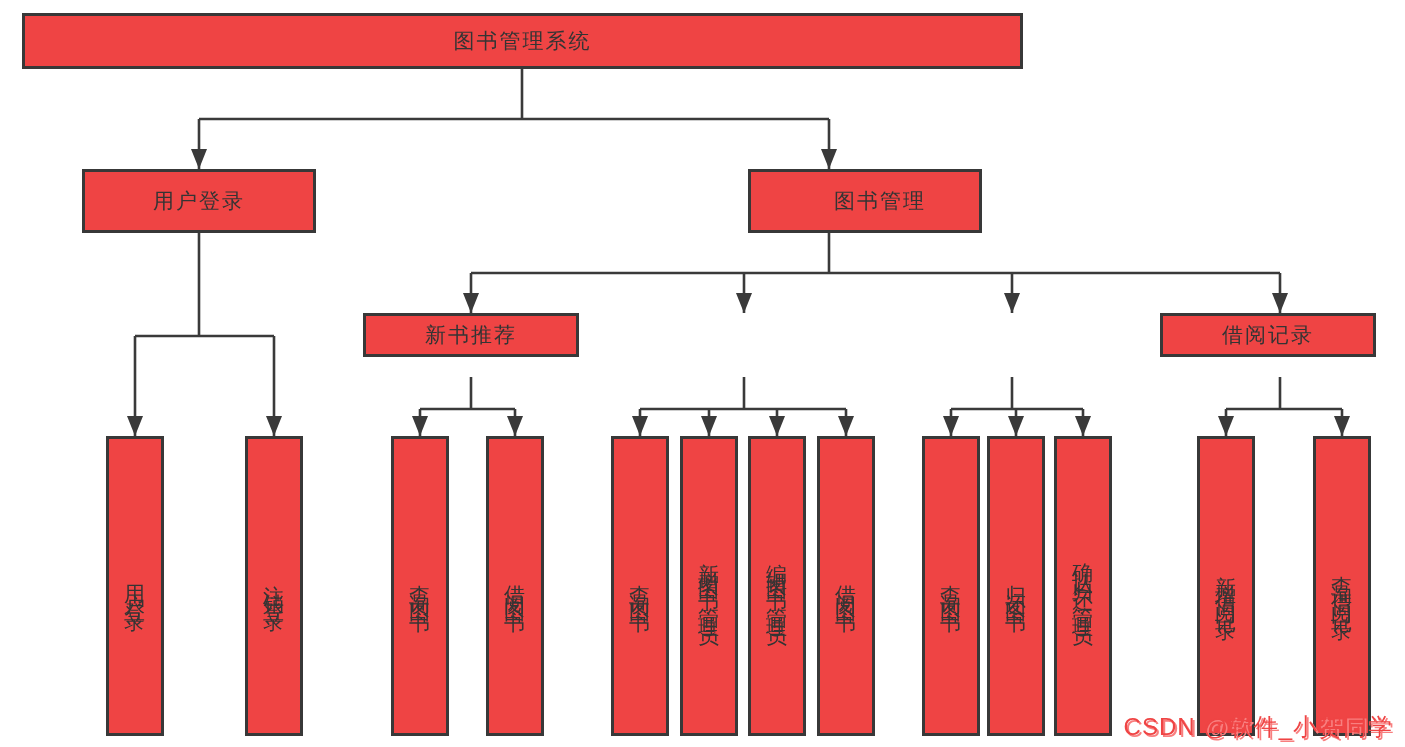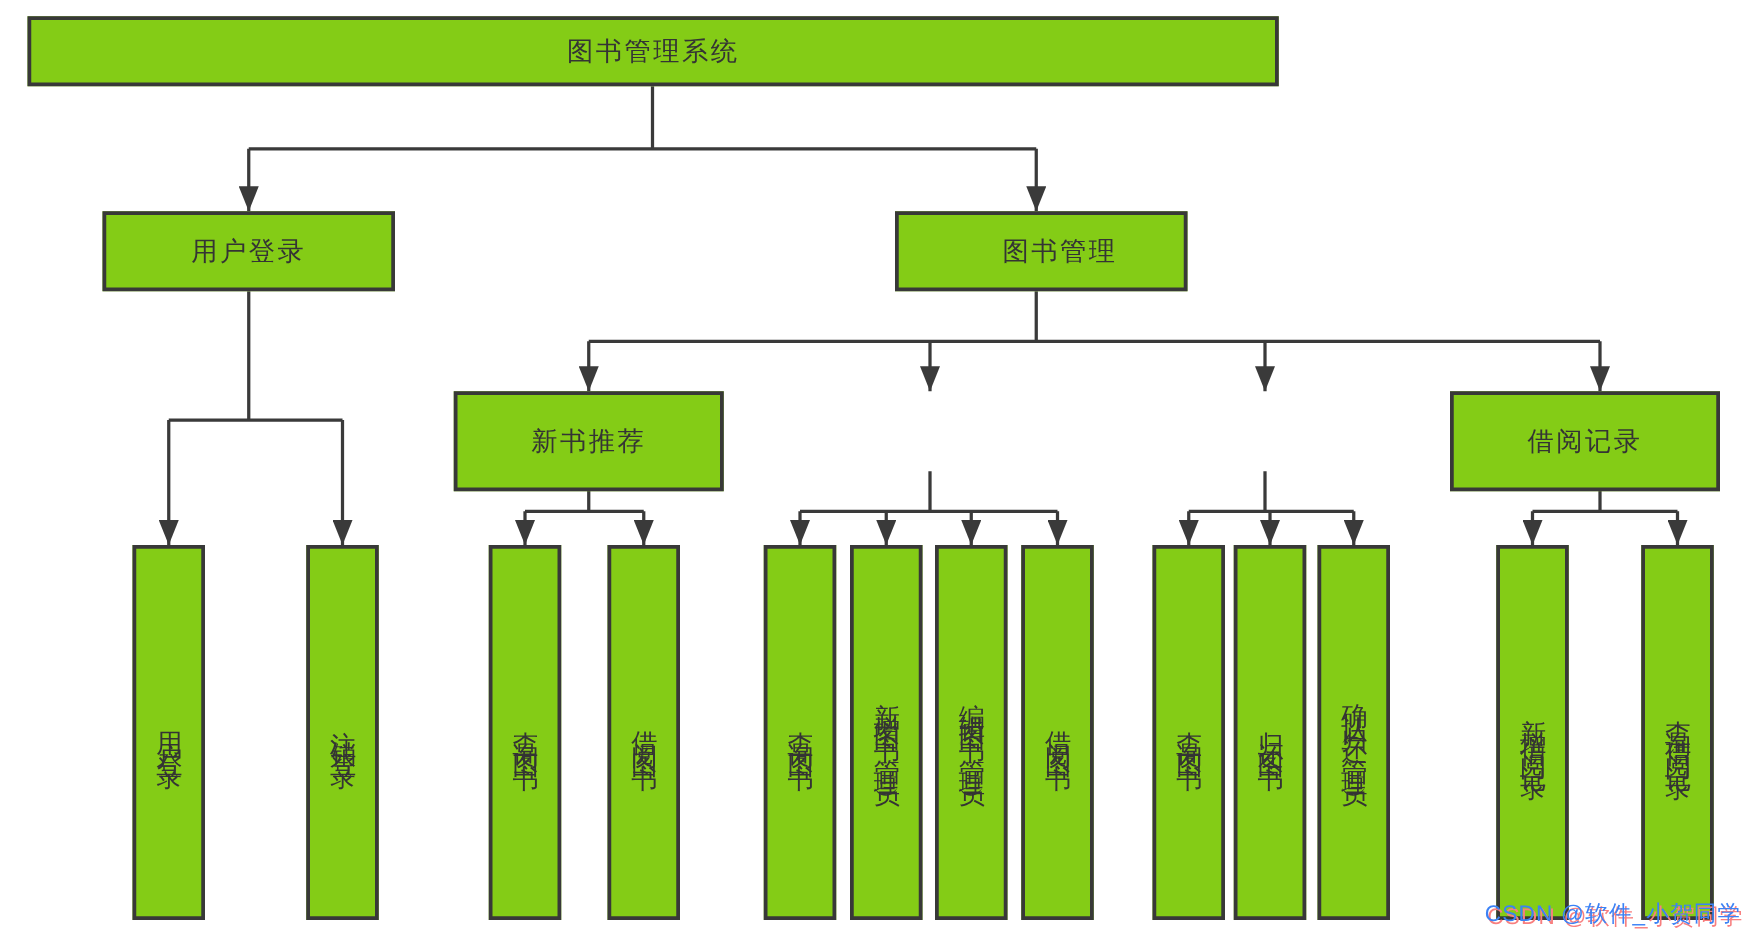--- a/index.html
+++ b/index.html
@@ -23,53 +23,53 @@
     height: 747px;
   }
   .connectors path {
     stroke: #3a3a3a;
     stroke-width: 2.6;
     fill: none;
   }
   .box {
     position: absolute;
     box-sizing: border-box;
-    background: #84cc16;
+    background: #ef4444;
     border: 3px solid #383838;
     color: #343434;
     display: flex;
     align-items: center;
     justify-content: center;
     text-align: left;
   }
   .h-label {
     font-size: 21px;
     letter-spacing: 2px;
     white-space: nowrap;
   }
   .root-box  { left: 22px;  top: 13px;  width: 1001px; height: 56px; }
   .l2-box    { height: 64px; top: 169px; width: 234px; }
-  .l3-box    { height: 80px; top: 313px; width: 216px; }
+  .l3-box    { height: 44px; top: 313px; width: 216px; }
   .leaf-box {
     top: 436px;
     width: 58px;
     height: 300px;
     writing-mode: vertical-rl;
     text-orientation: mixed;
     font-size: 21px;
     letter-spacing: 9px;
     line-height: 1;
   }
   .watermark {
     position: absolute;
     right: 12px;
     bottom: 4px;
-    font-size: 18px;
+    font-size: 24px;
     letter-spacing: 1px;
-    color: #3b82f6;
+    color: #ef4444;
     text-shadow: 2px 2px 0 #f87f7f;
     white-space: nowrap;
   }
 </style>
 </head>
 <body>
 
 <div class="canvas">
 
   <svg class="connectors" viewBox="0 0 1405 747" xmlns="http://www.w3.org/2000/svg">
@@ -109,21 +109,21 @@
     <path d="M1083,409 V436" marker-end="url(#arw)"></path>
 
     <path d="M1280,377 V409 M1226,409 H1342"></path>
     <path d="M1226,409 V436" marker-end="url(#arw)"></path>
     <path d="M1342,409 V436" marker-end="url(#arw)"></path>
   </svg>
 
   <div class="box root-box h-label">图书管理系统</div>
 
   <div class="box l2-box h-label" style="left:82px;">用户登录</div>
-  <div class="box l2-box h-label" style="left:716px;padding-left:30px;">图书管理</div>
+  <div class="box l2-box h-label" style="left:748px;padding-left:30px;">图书管理</div>
 
   <div class="box l3-box h-label" style="left:363px;">新书推荐</div>
   <div class="box l3-box h-label" style="left:1160px;">借阅记录</div>
 
   <div class="box leaf-box" style="left:106px;">用户登录</div>
   <div class="box leaf-box" style="left:245px;">注销登录</div>
 
   <div class="box leaf-box" style="left:391px;">查询图书</div>
   <div class="box leaf-box" style="left:486px;">借阅图书</div>
 

